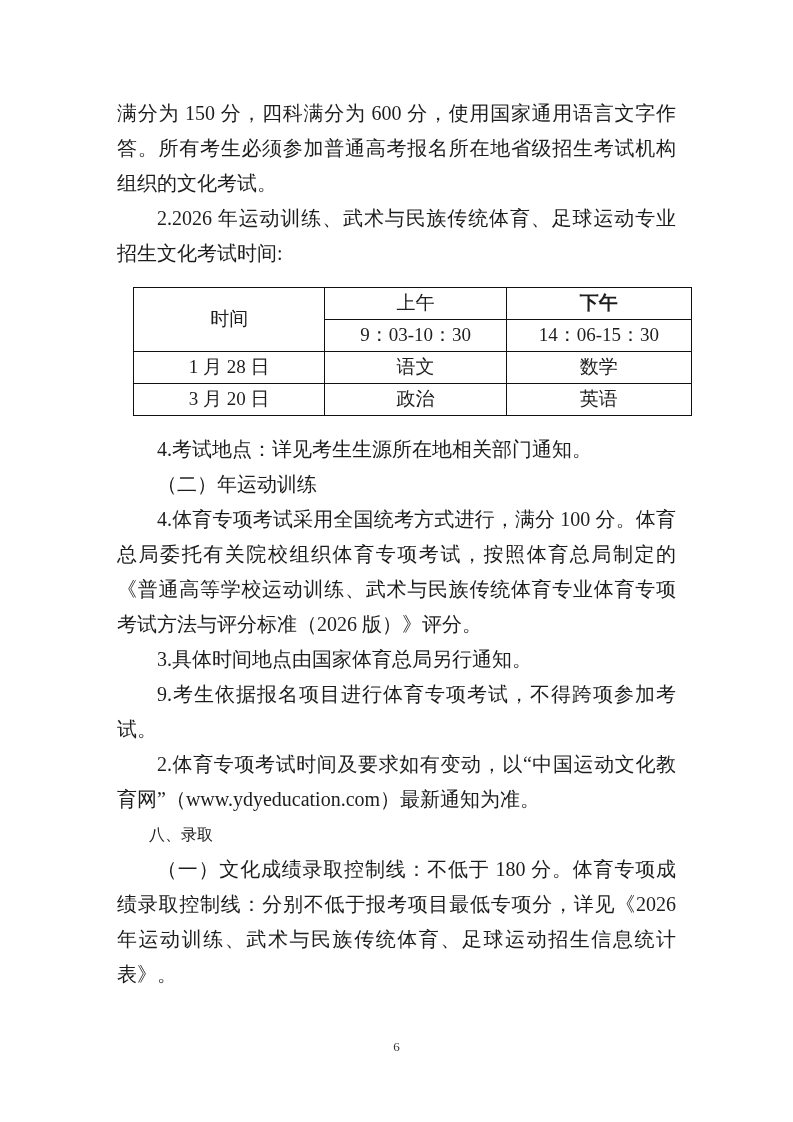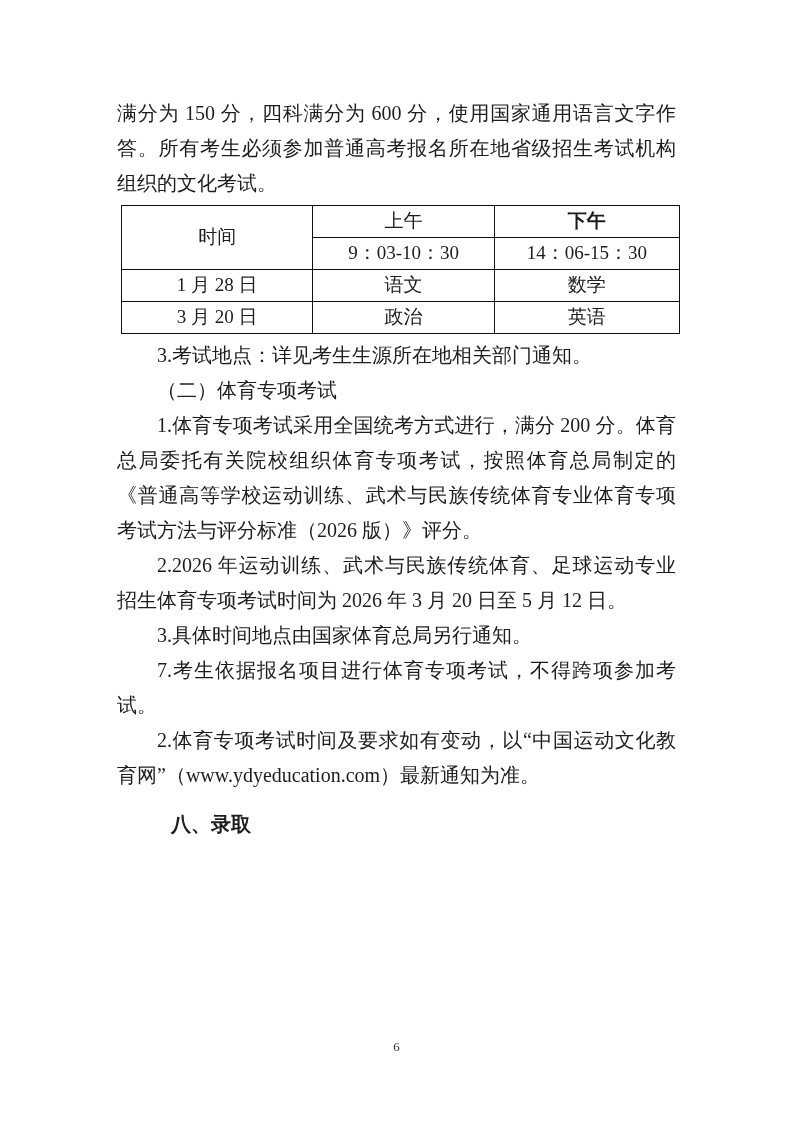--- a/index.html
+++ b/index.html
@@ -27,32 +27,32 @@
     font-size: 20px;
     line-height: 35px;
     text-align: justify;
     text-justify: inter-ideograph;
     text-indent: 2em;
   }
   .para.no-indent {
     text-indent: 0;
   }
   .heading {
-    margin: 14px;
-    font-size: 20px;
+    margin: 0;
+    font-size: 16px;
     line-height: 35px;
     text-indent: 2em;
-    font-weight: bold;
+    font-weight: normal;
     font-family: "Liberation Sans", "DejaVu Sans", sans-serif;
   }
   table.schedule {
     border-collapse: collapse;
     table-layout: fixed;
     width: 100%;
-    margin: 4px;
+    margin: 16px;
   }
   table.schedule td {
     border: 1px solid #111111;
     text-align: center;
     vertical-align: middle;
     font-size: 19px;
     height: 31px;
     padding: 0;
     line-height: 1.2;
   }
@@ -70,20 +70,21 @@
   }
 </style>
 </head>
 <body>
 
 <div class="page">
   <div class="content">
 
     <p class="para no-indent">满分为 150 分，四科满分为 600 分，使用国家通用语言文字作答。所有考生必须参加普通高考报名所在地省级招生考试机构组织的文化考试。</p>
 
+    <p class="para">2.2026 年运动训练、武术与民族传统体育、足球运动专业招生文化考试时间:</p>
 
     <table class="schedule">
       <tbody>
         <tr>
           <td class="col-time" rowspan="2">时间</td>
           <td class="col-am">上午</td>
           <td class="col-pm">下午</td>
         </tr>
         <tr>
           <td>9：03-10：30</td>
@@ -95,27 +96,27 @@
           <td>数学</td>
         </tr>
         <tr>
           <td>3 月 20 日</td>
           <td>政治</td>
           <td>英语</td>
         </tr>
       </tbody>
     </table>
 
-    <p class="para">3.考试地点：详见考生生源所在地相关部门通知。</p>
-    <p class="para">（二）体育专项考试</p>
-    <p class="para">1.体育专项考试采用全国统考方式进行，满分 200 分。体育总局委托有关院校组织体育专项考试，按照体育总局制定的《普通高等学校运动训练、武术与民族传统体育专业体育专项考试方法与评分标准（2026 版）》评分。</p>
-    <p class="para">2.2026 年运动训练、武术与民族传统体育、足球运动专业招生体育专项考试时间为 2026 年 3 月 20 日至 5 月 12 日。</p>
+    <p class="para">4.考试地点：详见考生生源所在地相关部门通知。</p>
+    <p class="para">（二）年运动训练</p>
+    <p class="para">4.体育专项考试采用全国统考方式进行，满分 100 分。体育总局委托有关院校组织体育专项考试，按照体育总局制定的《普通高等学校运动训练、武术与民族传统体育专业体育专项考试方法与评分标准（2026 版）》评分。</p>
     <p class="para">3.具体时间地点由国家体育总局另行通知。</p>
-    <p class="para">7.考生依据报名项目进行体育专项考试，不得跨项参加考试。</p>
+    <p class="para">9.考生依据报名项目进行体育专项考试，不得跨项参加考试。</p>
     <p class="para">2.体育专项考试时间及要求如有变动，以“中国运动文化教育网”（www.ydyeducation.com）最新通知为准。</p>
 
     <p class="heading">八、录取</p>
 
+    <p class="para">（一）文化成绩录取控制线：不低于 180 分。体育专项成绩录取控制线：分别不低于报考项目最低专项分，详见《2026 年运动训练、武术与民族传统体育、足球运动招生信息统计表》。</p>
 
   </div>
 
   <div class="page-number">6</div>
 </div>
 
 </body></html>

